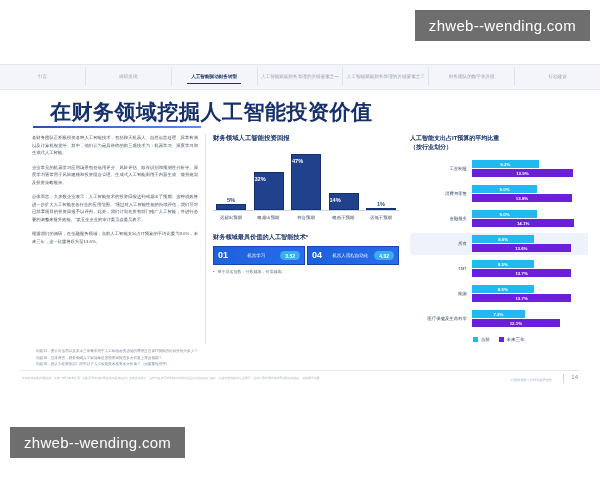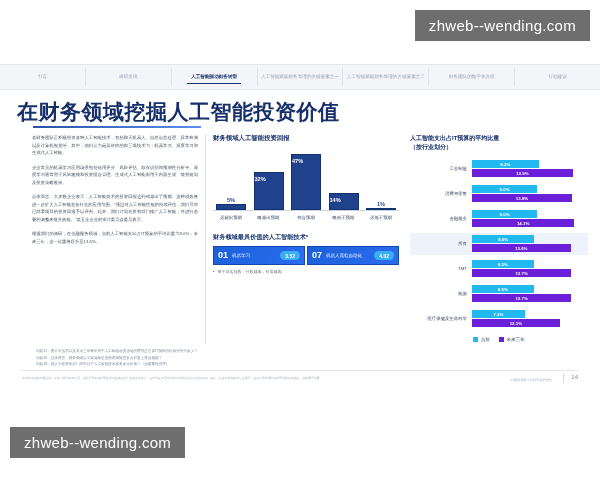--- a/index.html
+++ b/index.html
@@ -32,21 +32,21 @@
   }
   .nav-item:last-child { border-right: none; }
   .nav-item.active { color: #16306b; font-weight: bold; }
   .nav-item.active::after {
     content: ""; position: absolute; left: 18%; right: 18%; bottom: 2px;
     height: 1.2px; background: #16306b;
   }
 
   
   .page-title {
-    position: absolute; top: 98px; left: 17px;
+    position: absolute; top: 98px; left: 50px;
     font-size: 21px; font-weight: bold; color: #16306b; letter-spacing: .5px;
   }
   .title-rule {
     position: absolute; top: 126px; left: 33px; width: 168px; height: 2px;
     background: linear-gradient(90deg,#2850a8,#5b8ef0);
   }
 
   
   .body-col {
     position: absolute; top: 134px; left: 32px; width: 166px;
@@ -80,21 +80,21 @@
     display: flex; justify-content: space-between; padding: 0 3px; margin-top: 4px;
   }
   .bar-label {
     width: 30px; text-align: center; font-size: 4.4px; color: #3a4a63; line-height: 1.2;
   }
 
   
   .tech-head {
     font-size: 6.2px; font-weight: bold; color: #16306b; margin: 13px 0 4px;
   }
-  .tech-grid { display: grid; grid-template-columns: 1fr 1fr; gap: 18px 2px; }
+  .tech-grid { display: grid; grid-template-columns: 1fr 1fr; gap: 18px 2px; text-align: center; }
   .tech-cell {
     background: linear-gradient(135deg,#1b5fd9,#2a6ef0);
     display: flex; align-items: center; padding: 3px 4px; height: 19px;
     border: 1px solid #1348ad;
   }
   .tech-num {
     font-size: 9px; font-weight: bold; color: #ffffff; font-family: "Liberation Sans", sans-serif;
     margin-right: 4px; line-height: 1;
   }
   .tech-name {
@@ -222,21 +222,21 @@
       </div>
 
     <div class="tech-head">财务领域最具价值的人工智能技术*</div>
     <div class="tech-grid" id="techGrid">
         <div class="tech-cell">
           <div class="tech-num">01</div>
           <div class="tech-name">机器学习</div>
           <div class="tech-score">3.52</div>
         </div>
         <div class="tech-cell">
-          <div class="tech-num">07</div>
+          <div class="tech-num">04</div>
           <div class="tech-name">机器人流程自动化</div>
           <div class="tech-score">4.02</div>
         </div>
       </div>
     <div class="footnote-star">
       <span class="dot">•</span>
       <span>基于排名指数：分数越高，价值越高。</span>
     </div>
   </div>
 

